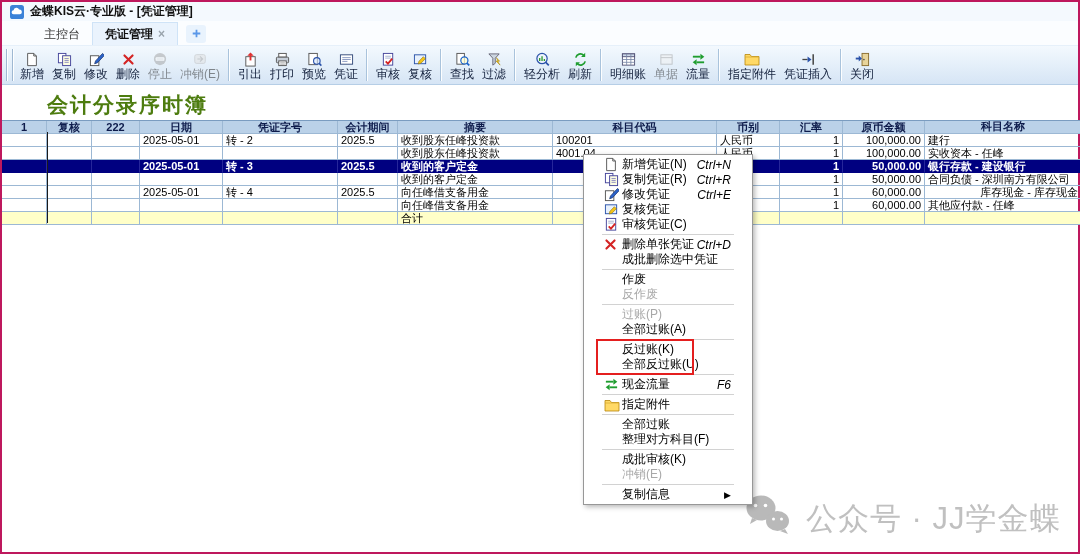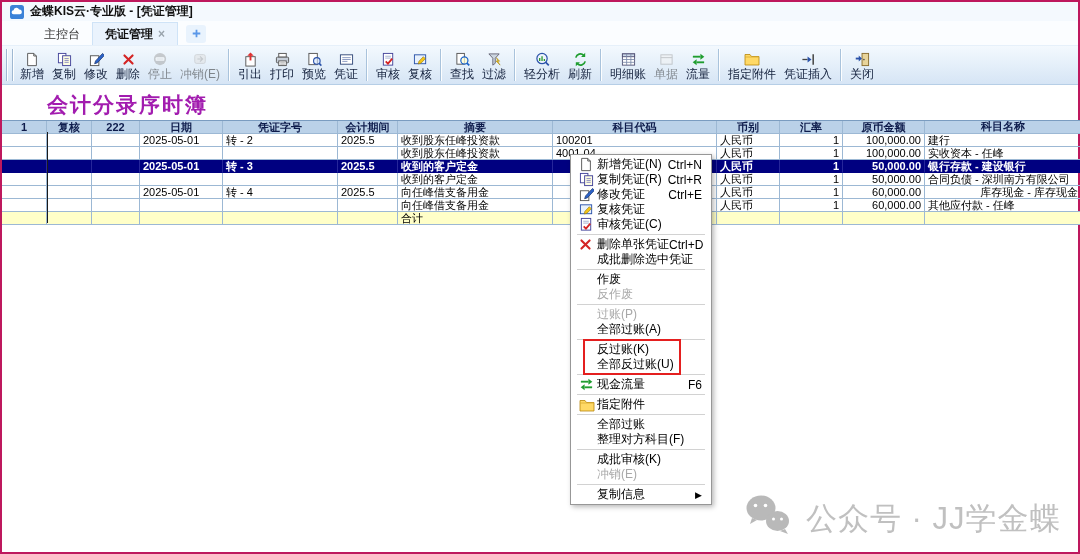--- a/index.html
+++ b/index.html
@@ -33,41 +33,41 @@
   .drag { width:0; height:32px; border-left:1px solid #9fb8d2; border-right:1px solid #fff; margin:0 2px; }
   .tb-btn { display:flex; flex-direction:column; align-items:center; justify-content:flex-end;
     height:36px; padding:1px 3px 1px; margin:0 1px; border-radius:2px; cursor:default; }
   .tb-btn .tb-ico { height:16px; display:flex; align-items:center; }
   .tb-btn .tb-lbl { font-size:12px; color:#14213d; line-height:15px; white-space:nowrap; }
   .tb-btn.disabled { filter:grayscale(1); opacity:.5; }
   .tb-sep { width:0; height:32px; border-left:1px solid #a9c3dc; border-right:1px solid #fdfeff; margin:0 4px; }
 
   
   .page-title { position:absolute; left:45px; top:89px; font-family:"Liberation Serif","DejaVu Serif",serif;
-    font-size:21px; font-weight:bold; color:#a21caf; letter-spacing:2px; }
+    font-size:21px; font-weight:bold; color:#4d7c0f; letter-spacing:2px; }
 
   
   .grid { position:absolute; left:0; top:118px; width:1080px; border-top:1px solid #7a9cc0; }
   .g-row { display:flex; height:13px; }
   .g-cell { height:13px; line-height:12px; font-size:11px; padding:0 3px;
     border-right:1px solid #9cb8d4; border-bottom:1px solid #9cb8d4;
     overflow:hidden; white-space:nowrap; color:#000; }
   .g-row.header .g-cell { background:#bad1e8; font-weight:bold; color:#0d1b4b; text-align:center; }
   .g-row.selected .g-cell { background:#000080; color:#fff; font-weight:bold; border-right-color:#26269a; border-bottom-color:#000080; }
   .g-row.total .g-cell { background:#ffffc8; }
   .freeze-line { position:absolute; left:45px; top:130px; width:1px; height:91px; background:#1a1a1a; }
 
   
-  .ctx-menu { position:absolute; left:568px; top:152px; width:142px; background:#fff;
-    border:1px solid #979797; box-shadow:2px 2px 5px rgba(0,0,0,.28); padding:2px 4px; z-index:20; }
+  .ctx-menu { position:absolute; left:581px; top:152px; width:170px; background:#fff;
+    border:1px solid #979797; box-shadow:2px 2px 5px rgba(0,0,0,.28); padding:2px 16px; z-index:20; }
   .menu-item { position:relative; height:15px; display:flex; align-items:center;
     font-size:12px; color:#000; padding:0 5px 0 4px; cursor:default; }
   .mi-ico { width:18px; height:14px; flex:0 0 18px; display:flex; align-items:center; }
   .mi-lbl { flex:1; white-space:nowrap; line-height:15px; }
-  .mi-short { white-space:nowrap; }
+  .mi-short { white-space:nowrap;font-style:italic; }
   .menu-item.disabled { color:#a8a8a8; }
   .menu-sep { height:1px; background:#d2d2d2; margin:2px 2px; }
   .mi-sub { color:#000; font-size:9px; }
   .menu-red-box { position:absolute; left:12px; width:98px; border:2px solid #e41f1f; z-index:5; pointer-events:none; }
 
   
   .watermark { position:absolute; left:742px; top:492px; display:flex; align-items:center; gap:14px;
     color:#c0c0c0; font-size:31px; letter-spacing:1px; z-index:5; }
 </style>
 </head>

